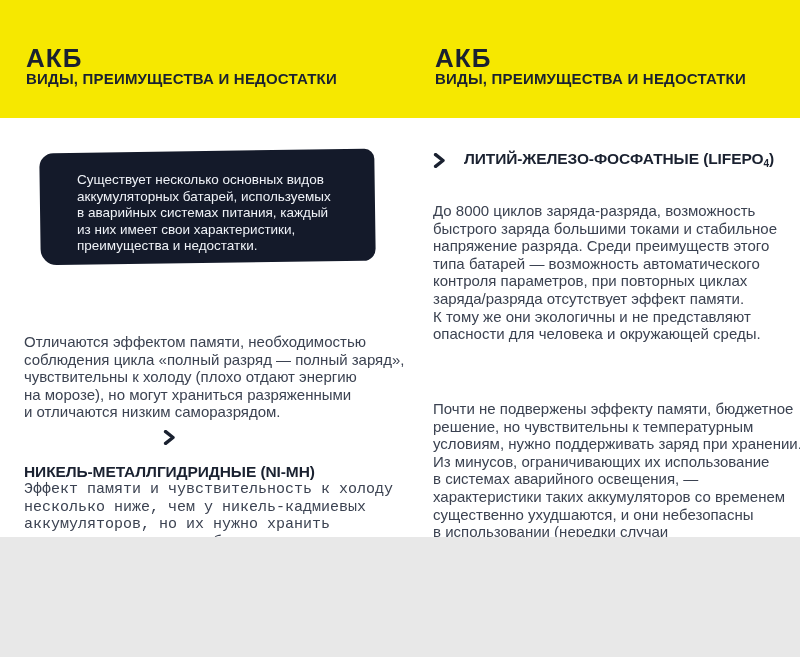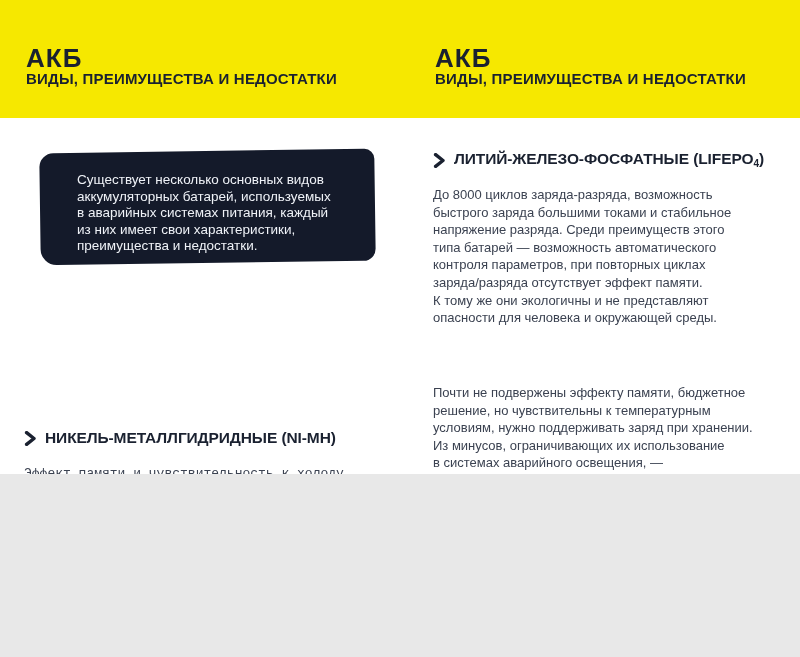--- a/index.html
+++ b/index.html
@@ -7,21 +7,21 @@
     --navy:#1a2130;
     --body:#3b4251;
     --box-bg:#141a2a;
     --box-text:#eff2f7;
     --page-bg:#ffffff;
   }
   *{margin:0;padding:0;box-sizing:border-box;}
   html,body{background:#e8e8e8;}
   .canvas{
     position:relative;
-    width:800px;height:474px;
+    width:800px;height:537px;
     background:var(--page-bg);
     font-family:"Liberation Sans", sans-serif;
     overflow:hidden;
     margin:0 auto;
   }
   .yellow-band{
     position:absolute;left:0;top:0;width:800px;height:118px;
     background:var(--yellow);
   }
   .hdr{position:absolute;top:45px;color:var(--navy);}
@@ -42,42 +42,43 @@
     border-radius:14px 10px 12px 16px;
     transform:rotate(-0.8deg);
   }
   .intro-text{
     position:absolute;left:37px;top:21px;
     color:var(--box-text);
     font-size:13.5px;line-height:16.6px;font-weight:400;
     white-space:pre;
   }
   .sec-head{
-    position:absolute;display:flex;align-items:center;gap:9px;
+    position:absolute;display:flex;align-items:center;gap:19px;
     color:var(--navy);
     text-align:center;
   }
   .sec-head .label{
     font-size:15.5px;font-weight:800;letter-spacing:-0.1px;line-height:16px;
   }
   .sec-head .sub4{
     font-size:10px;font-weight:800;vertical-align:baseline;
     position:relative;bottom:-3px;
   }
   .chev{flex:0 0 auto;display:block;}
   .para{
     position:absolute;
     color:var(--body);
-    font-size:13px;line-height:17.6px;font-weight:400;
+    font-size:15px;line-height:17.6px;font-weight:400;
     white-space:pre;
+    margin-top:16px;
   }
   
   .h-nicd{left:24px;top:282px;}
   .p-nicd{left:24px;top:317px;}
-  .h-nimh{left:24px;top:430px;}
+  .h-nimh{left:24px;top:430px;flex-direction:column;}
   .p-nimh{left:24px;top:465px;font-family:Liberation Mono, monospace;}
   .h-lifepo{left:433px;top:151px;}
   .p-lifepo{left:433px;top:186px;}
   .h-liion{left:433px;top:349px;}
   .p-liion{left:433px;top:384px;}
 </style>
 </head>
 <body>
 
 <div class="canvas">
@@ -95,20 +96,25 @@
   </header>
 
   <div class="intro-box">
     <p class="intro-text">Существует несколько основных видов
 аккумуляторных батарей, используемых
 в аварийных системах питания, каждый
 из них имеет свои характеристики,
 преимущества и недостатки.</p>
   </div>
 
+  <p class="para p-nicd">Отличаются эффектом памяти, необходимостью
+соблюдения цикла «полный разряд — полный заряд»,
+чувствительны к холоду (плохо отдают энергию
+на морозе), но могут храниться разряженными
+и отличаются низким саморазрядом.</p>
 
   <div class="sec-head h-nimh">
     <svg class="chev" width="12" height="15" viewBox="0 0 12 15">
       <path d="M2.6 1.6 L10 7.5 L2.6 13.4" fill="none" stroke="#1a2130" stroke-width="3.4" stroke-linecap="round" stroke-linejoin="round"></path>
     </svg>
     <span class="label">НИКЕЛЬ-МЕТАЛЛГИДРИДНЫЕ (NI-MH)</span>
   </div>
   <p class="para p-nimh">Эффект памяти и чувствительность к холоду
 несколько ниже, чем у никель-кадмиевых
 аккумуляторов, но их нужно хранить

